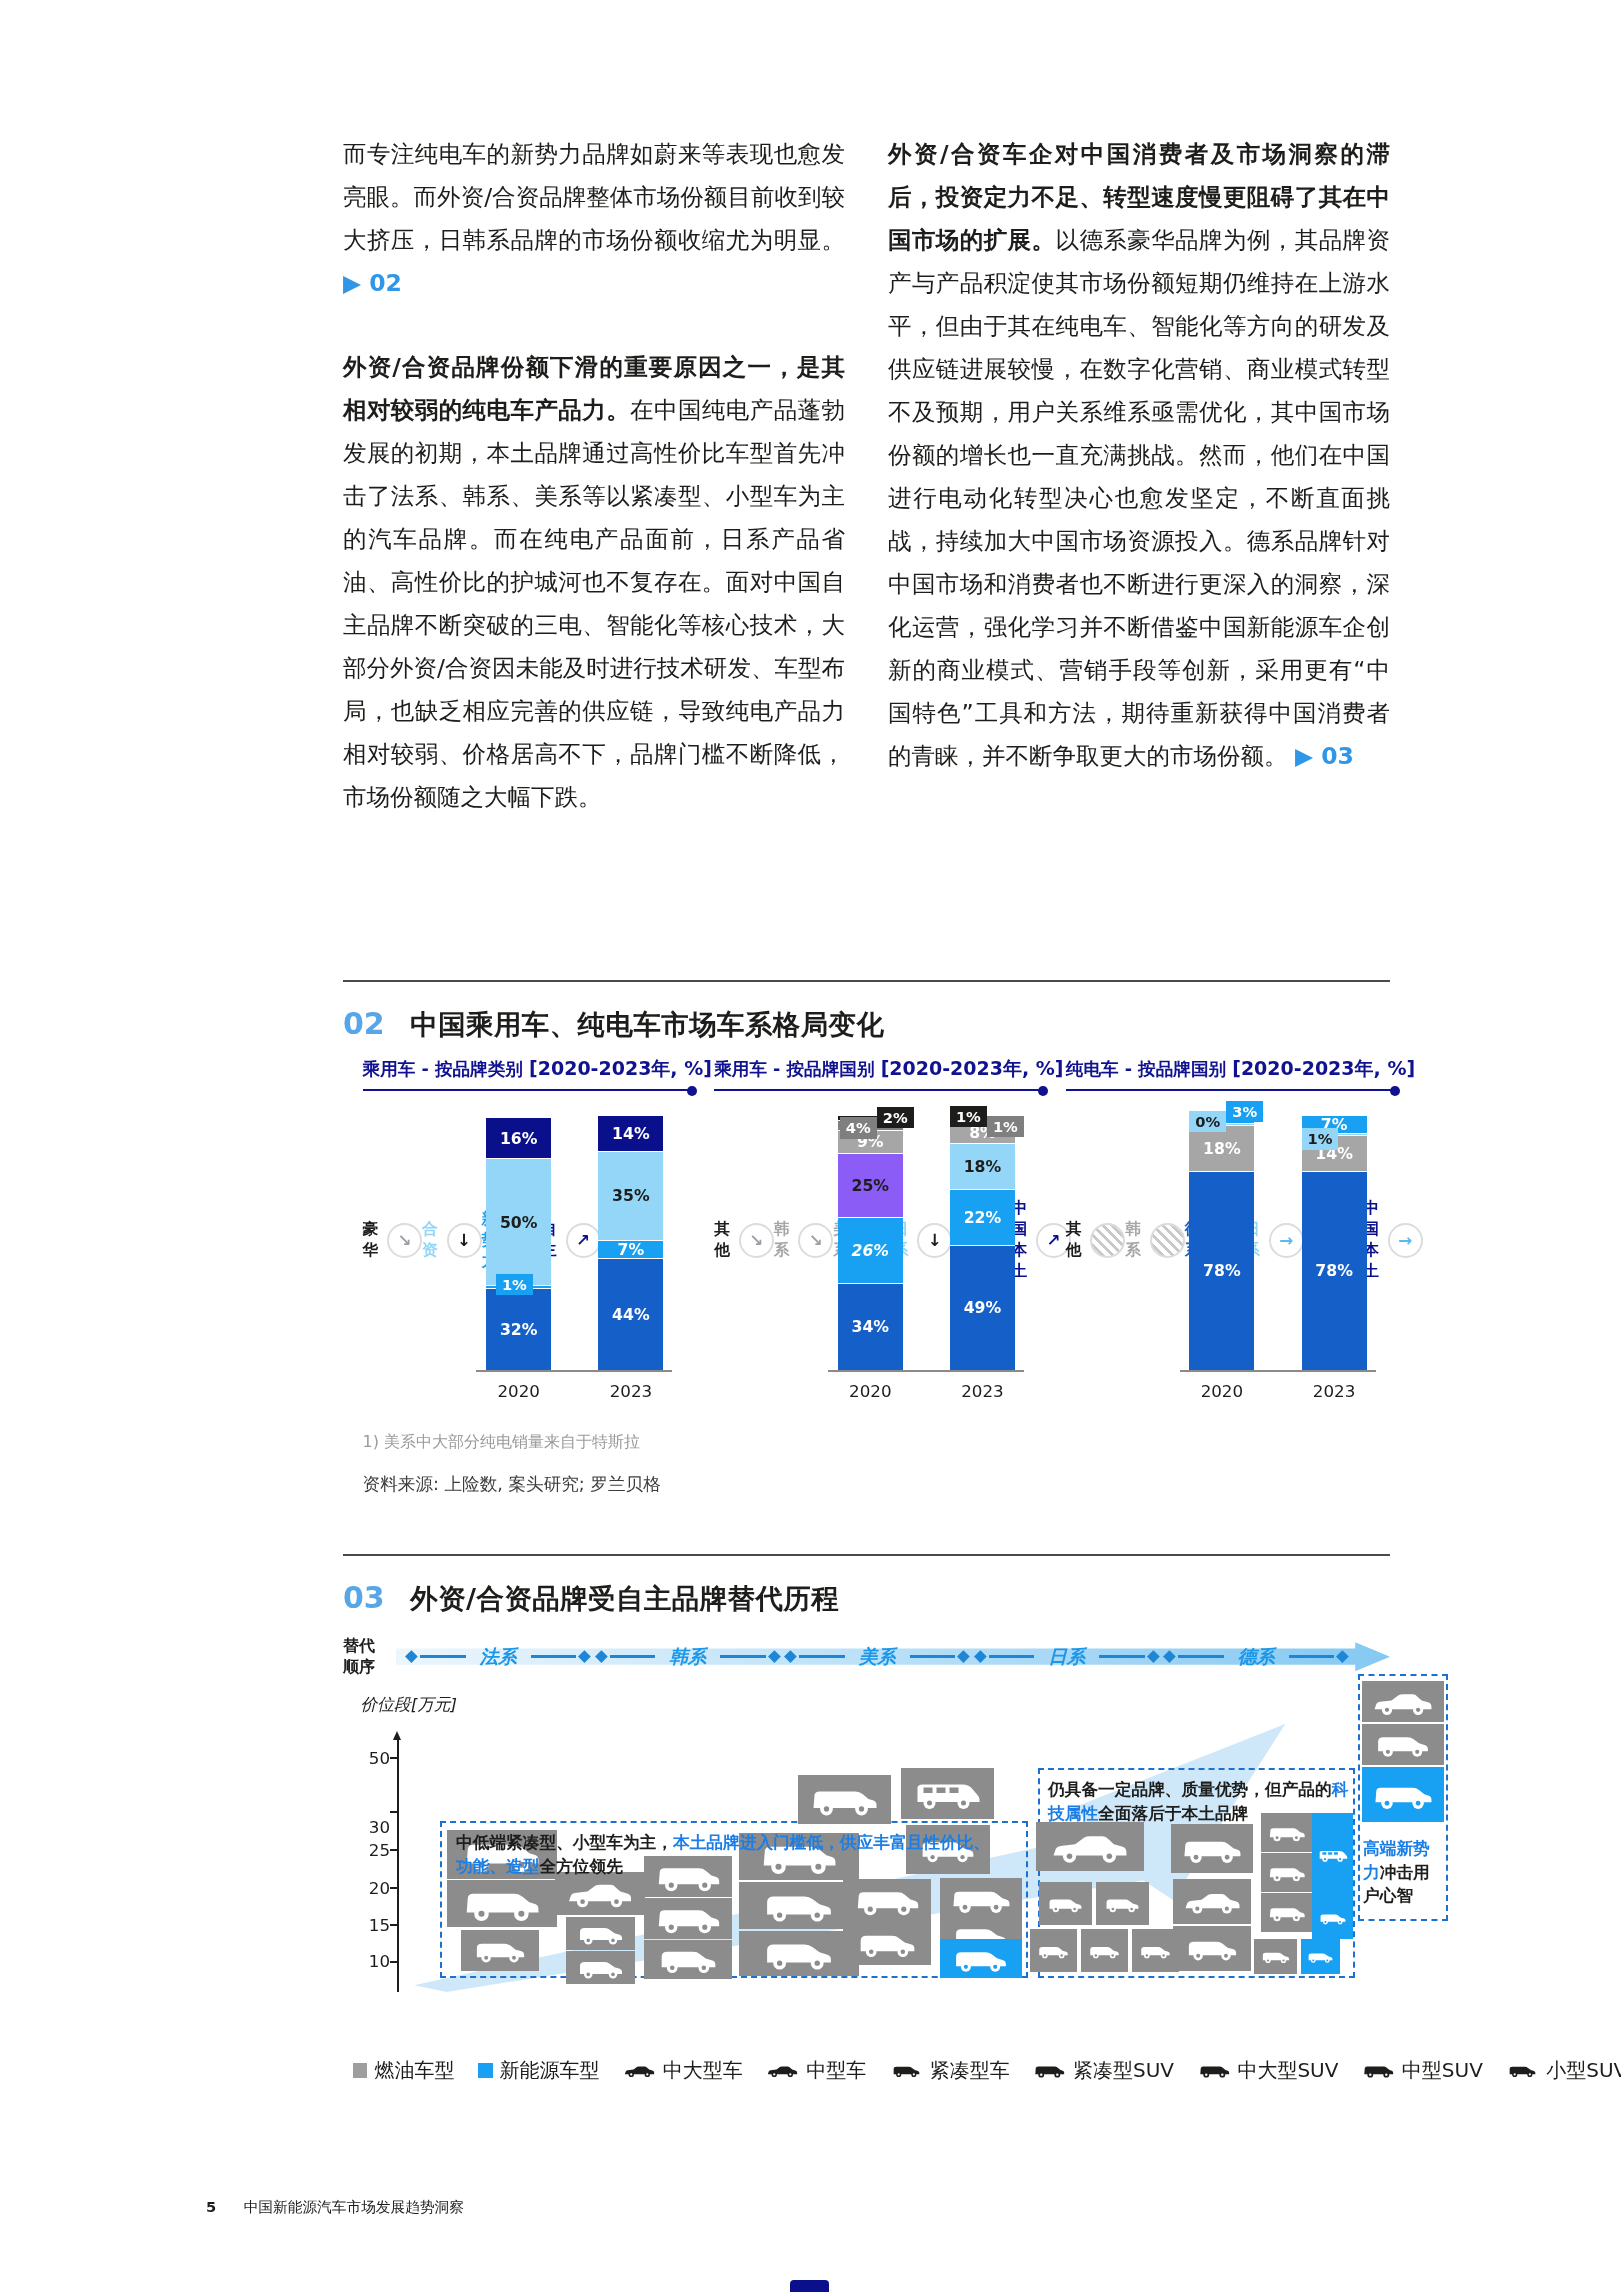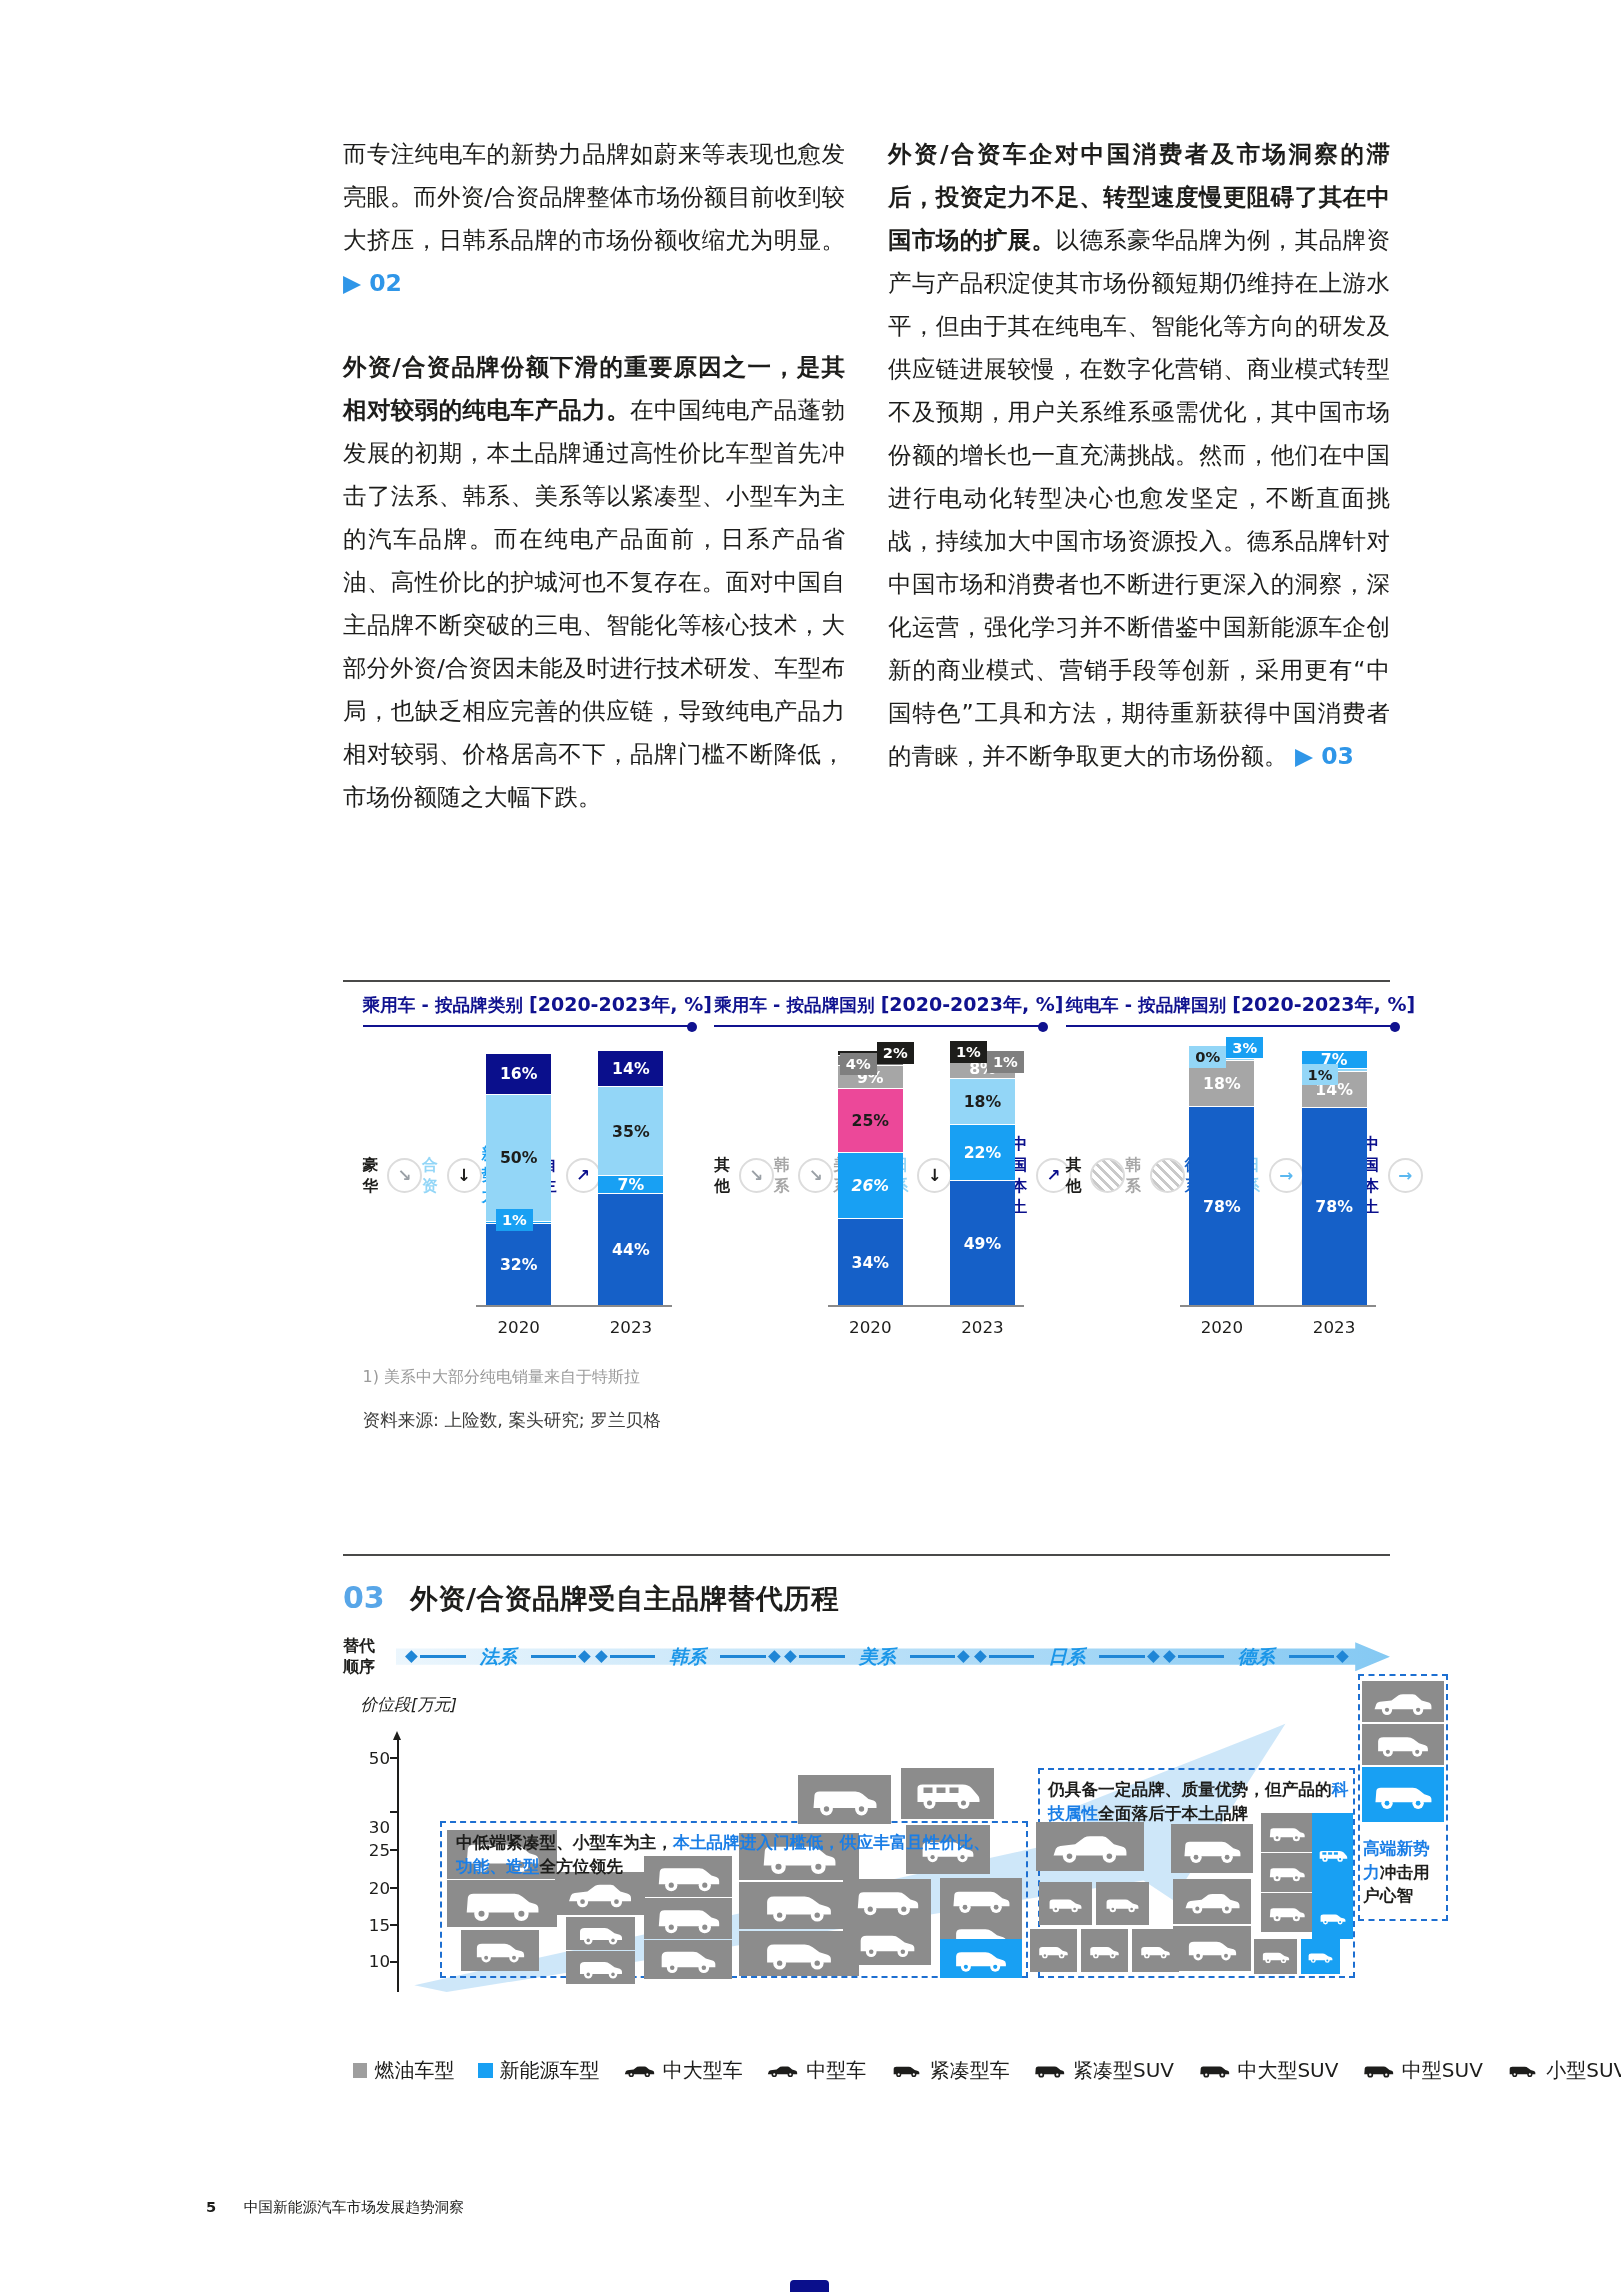--- a/index.html
+++ b/index.html
@@ -90,20 +90,24 @@
     <div class="icol">
       <p><span>而专注纯电车的新势力品牌如蔚来等表现也愈发亮眼。而外资/合资品牌整体市场份额目前收到较大挤压，日韩系品牌的市场份额收缩尤为明显。</span><a class="xref">▶ 02</a></p>
       <p><b>外资/合资品牌份额下滑的重要原因之一，是其相对较弱的纯电车产品力。</b><span>在中国纯电产品蓬勃发展的初期，本土品牌通过高性价比车型首先冲击了法系、韩系、美系等以紧凑型、小型车为主的汽车品牌。而在纯电产品面前，日系产品省油、高性价比的护城河也不复存在。面对中国自主品牌不断突破的三电、智能化等核心技术，大部分外资/合资因未能及时进行技术研发、车型布局，也缺乏相应完善的供应链，导致纯电产品力相对较弱、价格居高不下，品牌门槛不断降低，市场份额随之大幅下跌。</span></p>
     </div>
     <div class="icol">
       <p><b>外资/合资车企对中国消费者及市场洞察的滞后，投资定力不足、转型速度慢更阻碍了其在中国市场的扩展。</b><span>以德系豪华品牌为例，其品牌资产与产品积淀使其市场份额短期仍维持在上游水平，但由于其在纯电车、智能化等方向的研发及供应链进展较慢，在数字化营销、商业模式转型不及预期，用户关系维系亟需优化，其中国市场份额的增长也一直充满挑战。然而，他们在中国进行电动化转型决心也愈发坚定，不断直面挑战，持续加大中国市场资源投入。德系品牌针对中国市场和消费者也不断进行更深入的洞察，深化运营，强化学习并不断借鉴中国新能源车企创新的商业模式、营销手段等创新，采用更有“中国特色”工具和方法，期待重新获得中国消费者的青睐，并不断争取更大的市场份额。</span> <a class="xref">▶ 03</a></p>
     </div>
   </section>
 
   <section class="exhibit" id="ex02">
+    <div class="ex-hd">
+      <span class="ex-num">02</span>
+      <span class="ex-title">中国乘用车、纯电车市场车系格局变化</span>
+    </div>
     <div id="charts-row">
         <div class="chart">
           <div class="chart-hd"><span class="t">乘用车 - 按品牌类别 </span><span class="bk">[2020-2023年, %]</span></div>
           <div class="chart-bd">
             <div class="lg">
               <div class="lrow">
                 <span class="llab" style="color: rgb(29, 29, 27);">豪华</span>
                 <span class="lcirc" style="color: rgb(154, 160, 166);">↘</span>
               </div>
               <div class="lrow">
@@ -170,21 +174,21 @@
                 <span class="llab" style="color: rgb(10, 15, 140);">中国本土</span>
                 <span class="lcirc" style="color: rgb(10, 15, 140);">↗</span>
               </div>
             </div>
             <div class="barcol">
               <div class="bars">
                 <div class="bar" style="left: 9.8px;">
                   <div class="seg" style="height: 5.1px; background: rgb(29, 29, 27);"></div>
                   <div class="seg" style="height: 10.2px; background: rgb(127, 127, 127);"></div>
                   <div class="seg" style="height: 23px; background: rgb(166, 166, 166);">9%</div>
-                  <div class="seg dark" style="height: 64px; background: #ec4899;">25%</div>
+                  <div class="seg dark" style="height: 64px; background: #8b5cf6;">25%</div>
                   <div class="seg" style="height: 66px; background: rgb(24, 160, 243); font-style: italic;">26%</div>
                   <div class="seg" style="height: 87px; background: rgb(21, 96, 200);">34%</div>
                   <div class="chip" style="background: rgb(127, 127, 127); left: 2px; top: 2.9px;">4%</div>
                   <div class="chip" style="background: rgb(29, 29, 27); left: 39px; top: -7.8px;">2%</div>
                 </div>
                 <div class="bar" style="left: 122px;">
                   <div class="seg" style="height: 2.5px; background: rgb(29, 29, 27);"></div>
                   <div class="seg" style="height: 2.5px; background: rgb(127, 127, 127);"></div>
                   <div class="seg" style="height: 20.4px; background: rgb(166, 166, 166);">8%</div>
                   <div class="seg dark" style="height: 46px; background: rgb(147, 214, 247);">18%</div>

